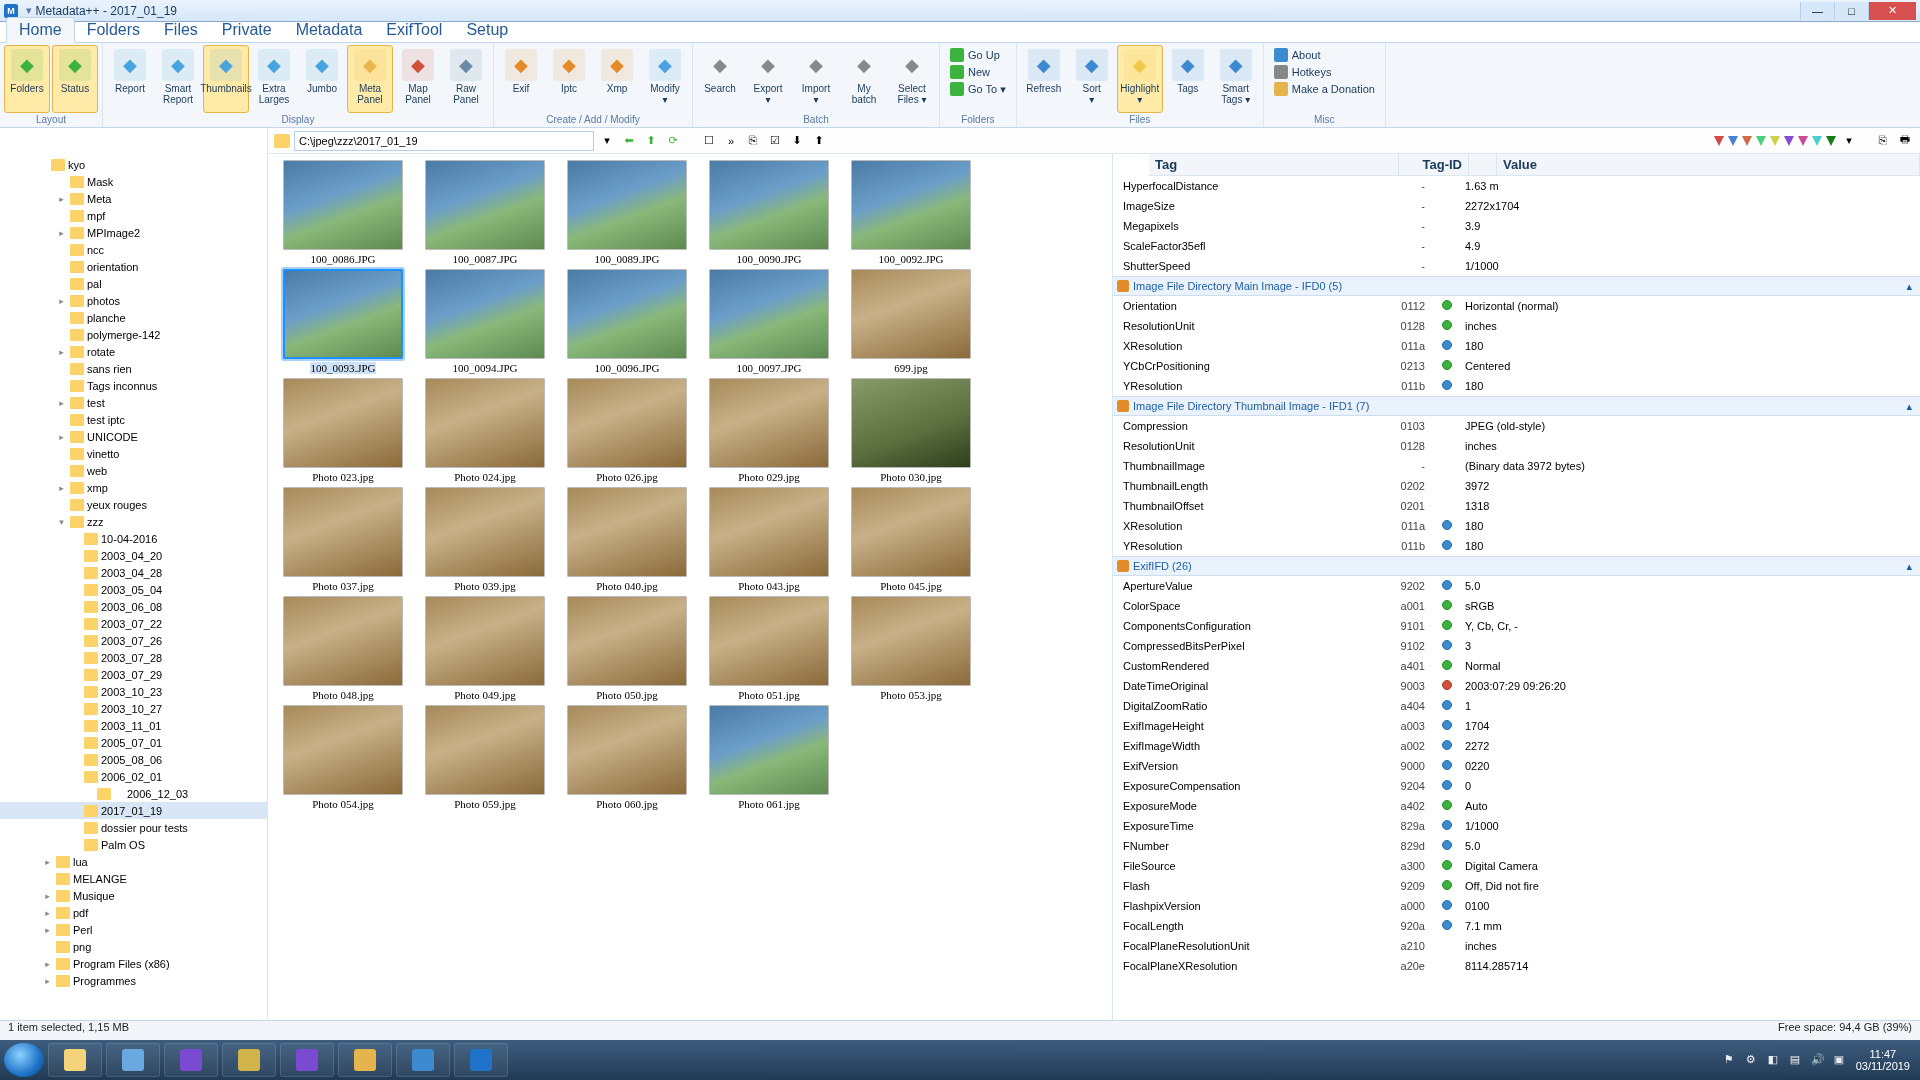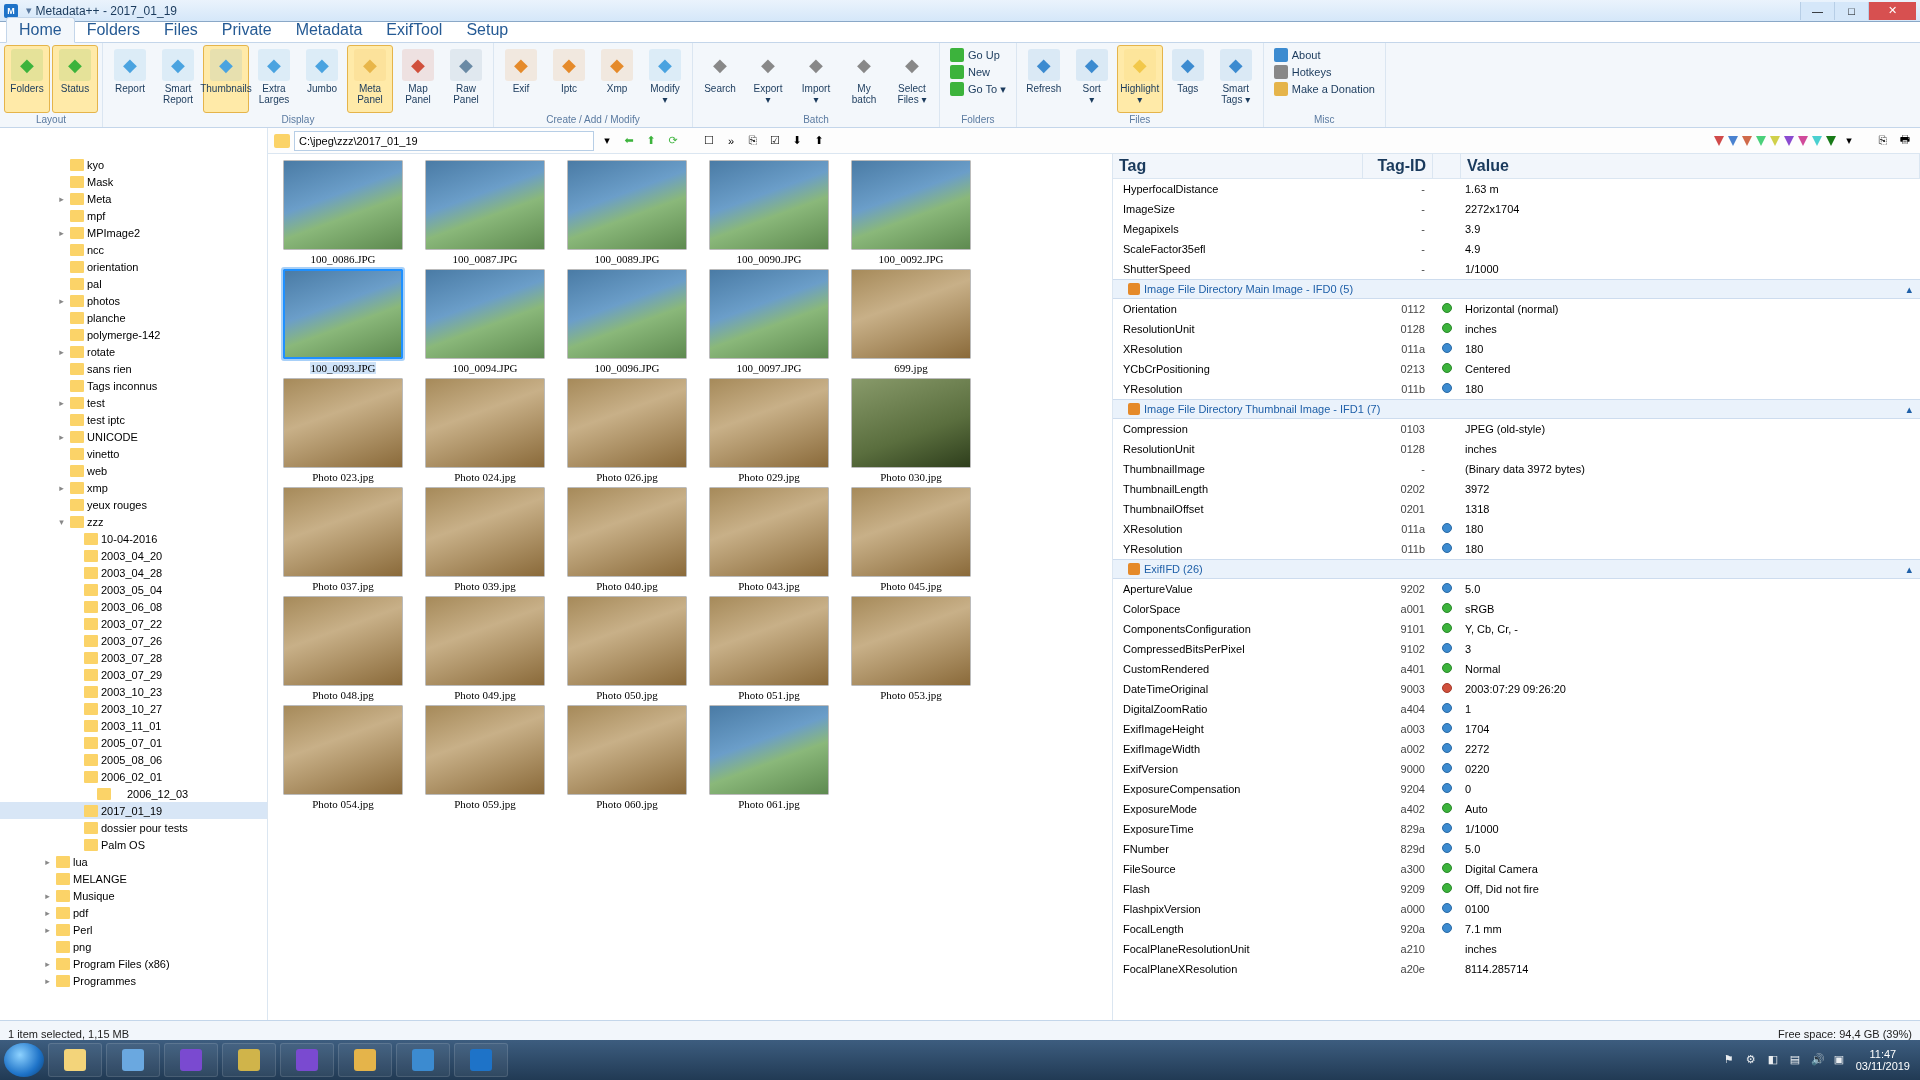--- a/index.html
+++ b/index.html
@@ -55,40 +55,40 @@
 .thumb-grid{display:flex;flex-wrap:wrap;gap:0;}
 .thumb{width:142px;display:flex;flex-direction:column;align-items:center;margin-bottom:4px;}
 .thumb .img{width:120px;height:90px;background:linear-gradient(160deg,#4a7ba5 0%,#6b9ec9 40%,#8ab87a 60%,#5e8a50 100%);border:1px solid #bbb;border-radius:1px;}
 .thumb .img.variant2{background:linear-gradient(160deg,#a68a5a 0%,#c8b088 40%,#8a6a3a 100%);}
 .thumb .img.variant3{background:linear-gradient(160deg,#889a6a 0%,#5a6e3e 60%,#2e3e1c 100%);}
 .thumb.sel .img{border:2px solid #1e90ff;outline:2px solid #a8d0f8;}
 .thumb .name{font-size:11px;margin-top:3px;text-align:center;font-family:Liberation Serif, serif;}
 .thumb.sel .name{background:#cfe3f8;}
 
 .meta { width:808px; border-left:1px solid #dbe6f1; display:flex; flex-direction:column;}
-.meta-head{display:flex;background:#f2f6fb;border-bottom:1px solid #dbe6f1;font-size:16px;font-weight:600;color:#1a3a5c;}
+.meta-head{display:flex;background:#f2f6fb;border-bottom:1px solid #dbe6f1;font-size:13px;font-weight:600;color:#1a3a5c;margin-left:36px;}
 .meta-head div{padding:3px 6px;border-right:1px solid #dbe6f1;}
 .mc-tag{width:250px;} .mc-id{width:70px;text-align:right;} .mc-ic{width:28px;} .mc-val{flex:1;}
 .meta-body{flex:1;overflow-y:auto;font-size:11px;}
 .mrow{display:flex;align-items:center;height:20px;}
 .mrow .t{width:250px;padding-left:10px;}
 .mrow .i{width:70px;text-align:right;padding-right:8px;color:#444;}
 .mrow .c{width:28px;text-align:center;}
 .mrow .v{flex:1;padding-left:4px;}
 .mrow.section{background:#eaf2fb;color:#1e5fa8;font-weight:500;border-top:1px solid #cddcee;border-bottom:1px solid #cddcee;}
-.mrow.section .t{padding-left:15px;width:auto;flex:1;display:flex;align-items:center;gap:4px;}
+.mrow.section .t{padding-left:4px;width:auto;flex:1;display:flex;align-items:center;gap:4px;}
 .mrow.section .collapse{margin-left:auto;margin-right:8px;color:#1e5fa8;cursor:pointer;}
 .dot{display:inline-block;width:10px;height:10px;border-radius:50%;}
 .dot.green{background:#3cb33c;border:1px solid #2a892a;}
 .dot.blue{background:#3c8bd0;border:1px solid #2a6aa5;}
 .dot.red{background:#d0503c;border:1px solid #a53a2a;}
 .sect-ic{width:12px;height:12px;background:#e58a2a;border-radius:2px;}
 
 
-.statusbar{height:20px;background:#f2f6fb;border-top:1px solid #c4d6ea;display:flex;align-items:flex-end;padding:0 8px;font-size:11px;color:#222;}
+.statusbar{height:20px;background:#f2f6fb;border-top:1px solid #c4d6ea;display:flex;align-items:flex-start;padding:0 8px;font-size:11px;color:#222;}
 .statusbar .right{margin-left:auto;}
 
 
 .taskbar{height:40px;background:linear-gradient(#3d5d7f,#213a54);display:flex;align-items:center;padding:0 4px;gap:4px;}
 .start-btn{width:40px;height:34px;border-radius:50%;background:radial-gradient(circle at 40% 35%,#8dd2ff,#1e73c8 60%,#0b3b6e);cursor:pointer;}
 .task-item{width:54px;height:34px;background:rgba(255,255,255,0.06);border:1px solid rgba(255,255,255,0.12);border-radius:3px;display:flex;align-items:center;justify-content:center;cursor:pointer;}
 .task-item .ti{width:22px;height:22px;border-radius:3px;}
 .tray{margin-left:auto;display:flex;align-items:center;gap:8px;color:#fff;font-size:11px;padding-right:6px;}
 .tray .clock{text-align:center;line-height:12px;}
 .tray .tic{width:14px;height:14px;opacity:.9;}
@@ -362,21 +362,21 @@
       </div>
     <span class="tbtn">▾</span>
     <span style="width:8px;"></span>
     <span class="tbtn">⎘</span>
     <span class="tbtn">🖶</span>
   </div>
 </div>
 
 <div class="main">
   <div class="tree" id="tree">
-      <div class="tree-item" style="padding-left: 56px;">
+      <div class="tree-item" style="padding-left: 37px;">
         <span class="exp"></span>
         <span class="fic"></span>
         <span>kyo</span>
       </div>
       <div class="tree-item" style="padding-left: 56px;">
         <span class="exp"></span>
         <span class="fic"></span>
         <span>Mask</span>
       </div>
       <div class="tree-item" style="padding-left: 56px;">

